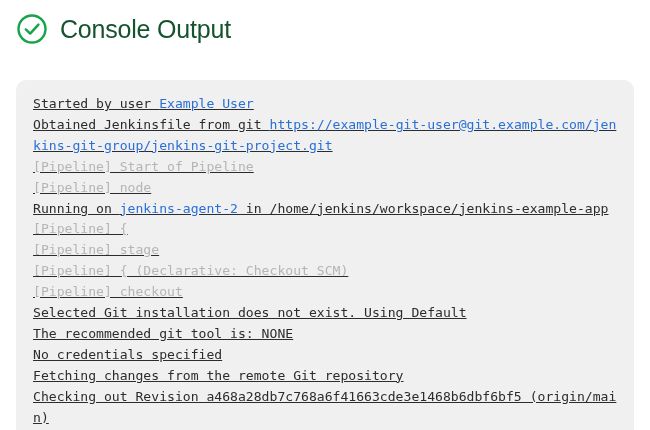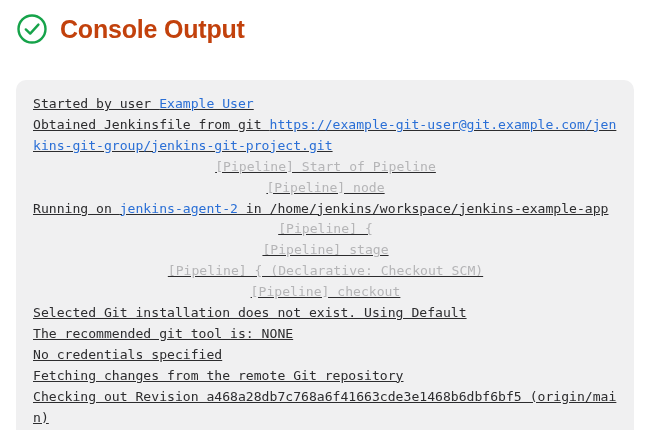--- a/index.html
+++ b/index.html
@@ -30,22 +30,22 @@
     box-sizing: border-box;
   }
   .status-icon {
     width: 32px;
     height: 32px;
     flex: 0 0 32px;
     display: block;
   }
   .page-title {
     font-size: 25px;
-    font-weight: bold;
-    color: #c2410c;
+    font-weight: normal;
+    color: #14532d;
     letter-spacing: -0.2px;
     line-height: 32px;
     white-space: nowrap;
   }
 
   
   .console-panel {
     position: absolute;
     left: 16px;
     top: 80px;
@@ -66,21 +66,20 @@
     word-break: break-all;
     margin: 0;
     text-decoration: underline;
   }
   .log-line {
     white-space: pre-wrap;
     word-break: break-all;
   }
   .log-line.muted {
     color: #b5b5b7;
-    text-align: center;
   }
   .tok-link {
     color: #2a6fd6;
   }
 </style>
 </head>
 <body>
 
 <div class="page">
 

